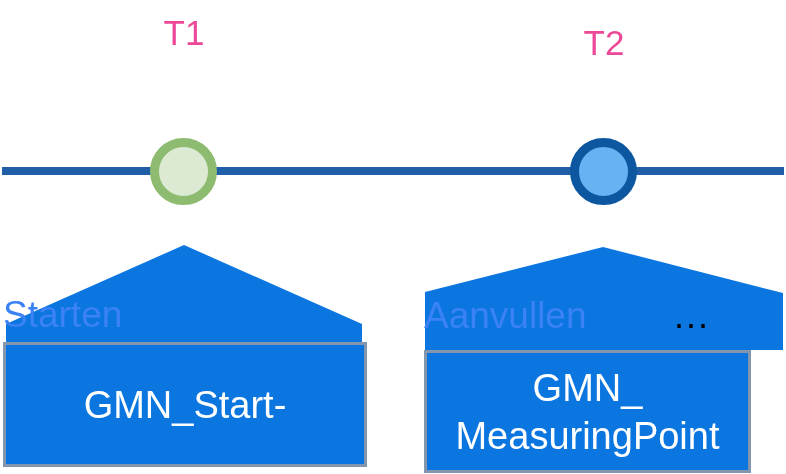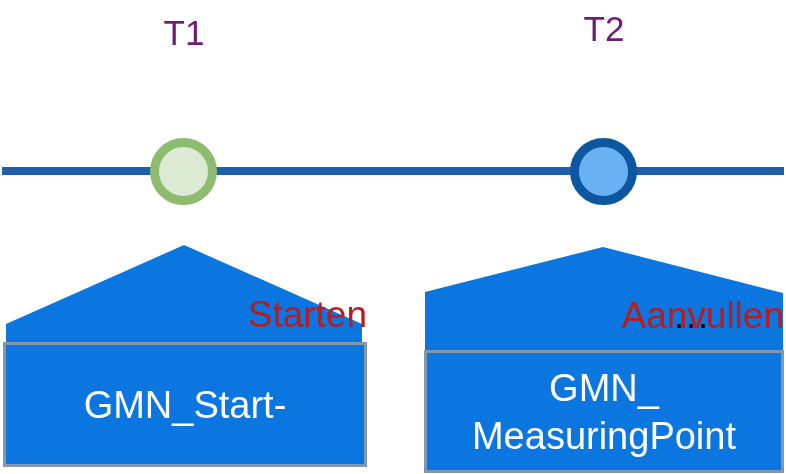--- a/index.html
+++ b/index.html
@@ -10,24 +10,24 @@
     background: #ffffff;
     overflow: hidden;
     font-family: "Liberation Sans", sans-serif;
   }
   .t-label {
     position: absolute;
     width: 134px;
     text-align: center;
     font-size: 35px;
     line-height: 38px;
-    color: #701a75;
+    color: #ec4899;
   }
   #t1-label { left: 117px; top: 14px; }
-  #t2-label { left: 537px; top: 10px; }
+  #t2-label { left: 537px; top: 24px; }
 
   .timeline-line {
     position: absolute;
     left: 2px;
     right: 2px;
     top: 167px;
     height: 8px;
     background: var(--timeline_blue, #1e5fa8);
   }
 
@@ -50,22 +50,22 @@
     border-color: var(--t2_dot_border, #0d57a1);
     background: var(--t2_dot_fill, #68b2f4);
   }
 
   .roof-svg { position: absolute; display: block; }
   #roof-left  { left: 0px;   top: 240px; }
   #roof-right { left: 420px; top: 240px; }
 
   .roof-label {
     position: absolute;
-    text-align: right;
-    color: #b91c1c;
+    text-align: left;
+    color: #3b82f6;
     font-size: 37px;
     line-height: 40px;
     white-space: nowrap;
   }
   #roof-label-left  { left: 3px;   top: 295px; width: 364px; }
   #roof-label-right { left: 424px; top: 284px; width: 360px; margin-top: 12px; }
 
   .ellipsis-label {
     position: absolute;
     left: 662px;
@@ -86,21 +86,21 @@
     display: flex;
     flex-direction: column;
     align-items: center;
     justify-content: center;
     text-align: center;
     color: #ffffff;
     font-size: 38px;
     line-height: 48px;
   }
   #body-left  { left: 3px;   top: 342px; width: 364px; height: 125px; }
-  #body-right { left: 424px; top: 350px; width: 360px; height: 123px; }
+  #body-right { left: 424px; top: 350px; width: 327px; height: 123px; }
 </style>
 </head>
 <body>
 
 <div id="scene">
 
   <div class="t-label" id="t1-label">T1</div>
 
   <div class="t-label" id="t2-label">T2</div>
 

